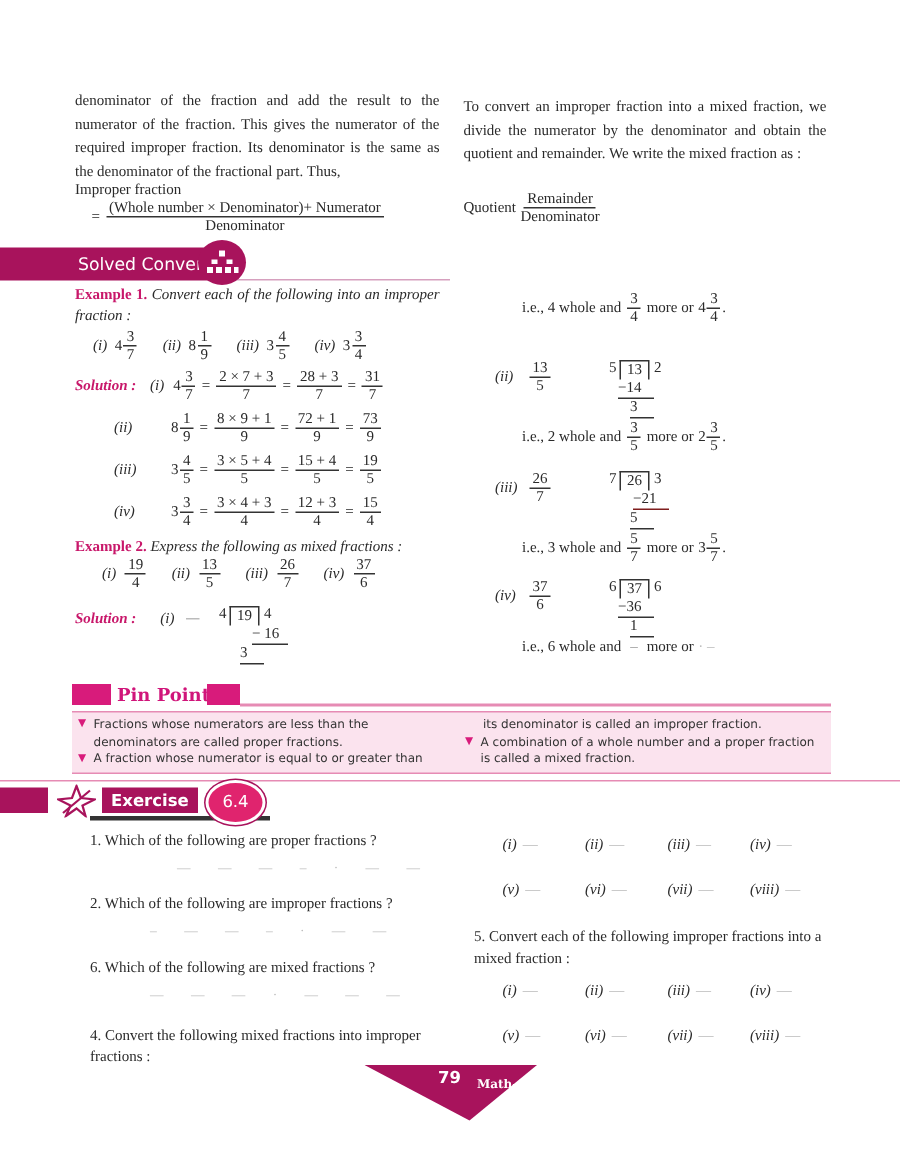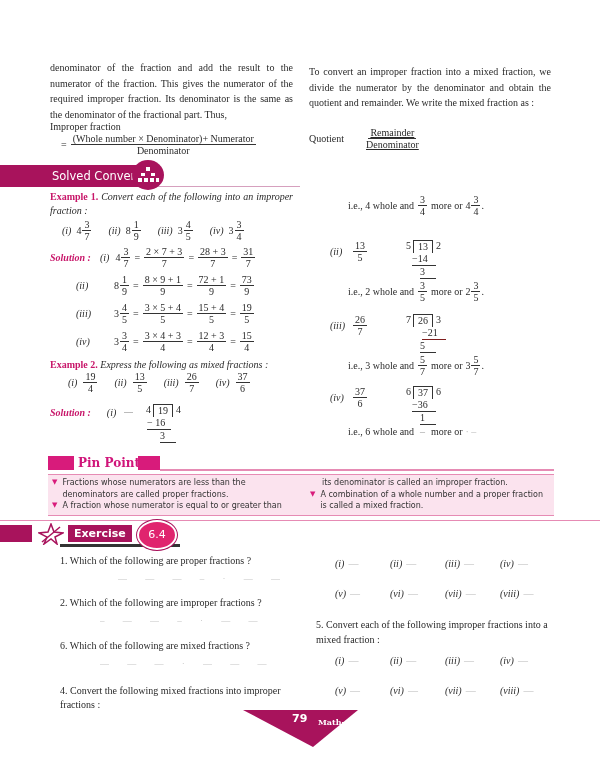--- a/index.html
+++ b/index.html
@@ -56,21 +56,21 @@
   <span class="eq">=</span>
   <span class="frac">
       <span class="n">(Whole number × Denominator)+  Numerator</span>
       <span class="d">Denominator</span>
     </span>
 </div>
 
 <div class="abs para" style="left:309px;top:64px;width:242px;">To convert an improper fraction into a mixed fraction, we divide the numerator by the denominator and obtain the quotient and remainder. We write the mixed fraction as :</div>
 <div class="abs row" style="left:309px;top:127px;">
   <span>Quotient</span>
-  <span class="frac" style="margin-left:20px;text-decoration:underline;">
+  <span class="frac" style="margin-left:1px;">
       <span class="n">Remainder</span>
       <span class="d">Denominator</span>
     </span>
 </div>
 
 <div class="abs solved-line"></div>
 <div class="abs solved-banner">
     <span class="t">Solved Convert</span>
   </div>
 <div class="abs solved-circle">
@@ -262,21 +262,21 @@
       <span class="n" style="border-color:#bbb;">&nbsp;&nbsp;</span>
       <span class="d">&nbsp;</span>
     </span>
 </div>
 <div class="abs" style="left:146px;top:404px;" id="div0"><div class="ldiv">
       <div class="top">
         <span style="margin-right:2px;">4</span>
         <span style="border-left:1px solid #333;border-top:1px solid #333;padding:0 4px;">19</span>
         <span style="border-left:1px solid #333;padding-left:3px;">4</span>
       </div>
-      <span style="margin-left:1px;border-bottom:1px solid #333;width:24px;">− 16</span>
+      <span style="margin-left:22px;border-bottom:1px solid #333;width:24px;">− 16</span>
       <span style="margin-left:14px;border-bottom:1px solid #333;width:16px;">3</span>
     </div></div>
 
 <div class="abs" style="left:330px;top:194px;" id="ex2right">
     <div class="row" style="position:absolute;left:18px;top:0px;">
       <span style="margin-right:3px;">i.e., 4 whole and</span>
       <span class="frac">
         <span class="n">3</span>
         <span class="d">4</span>
       </span>

